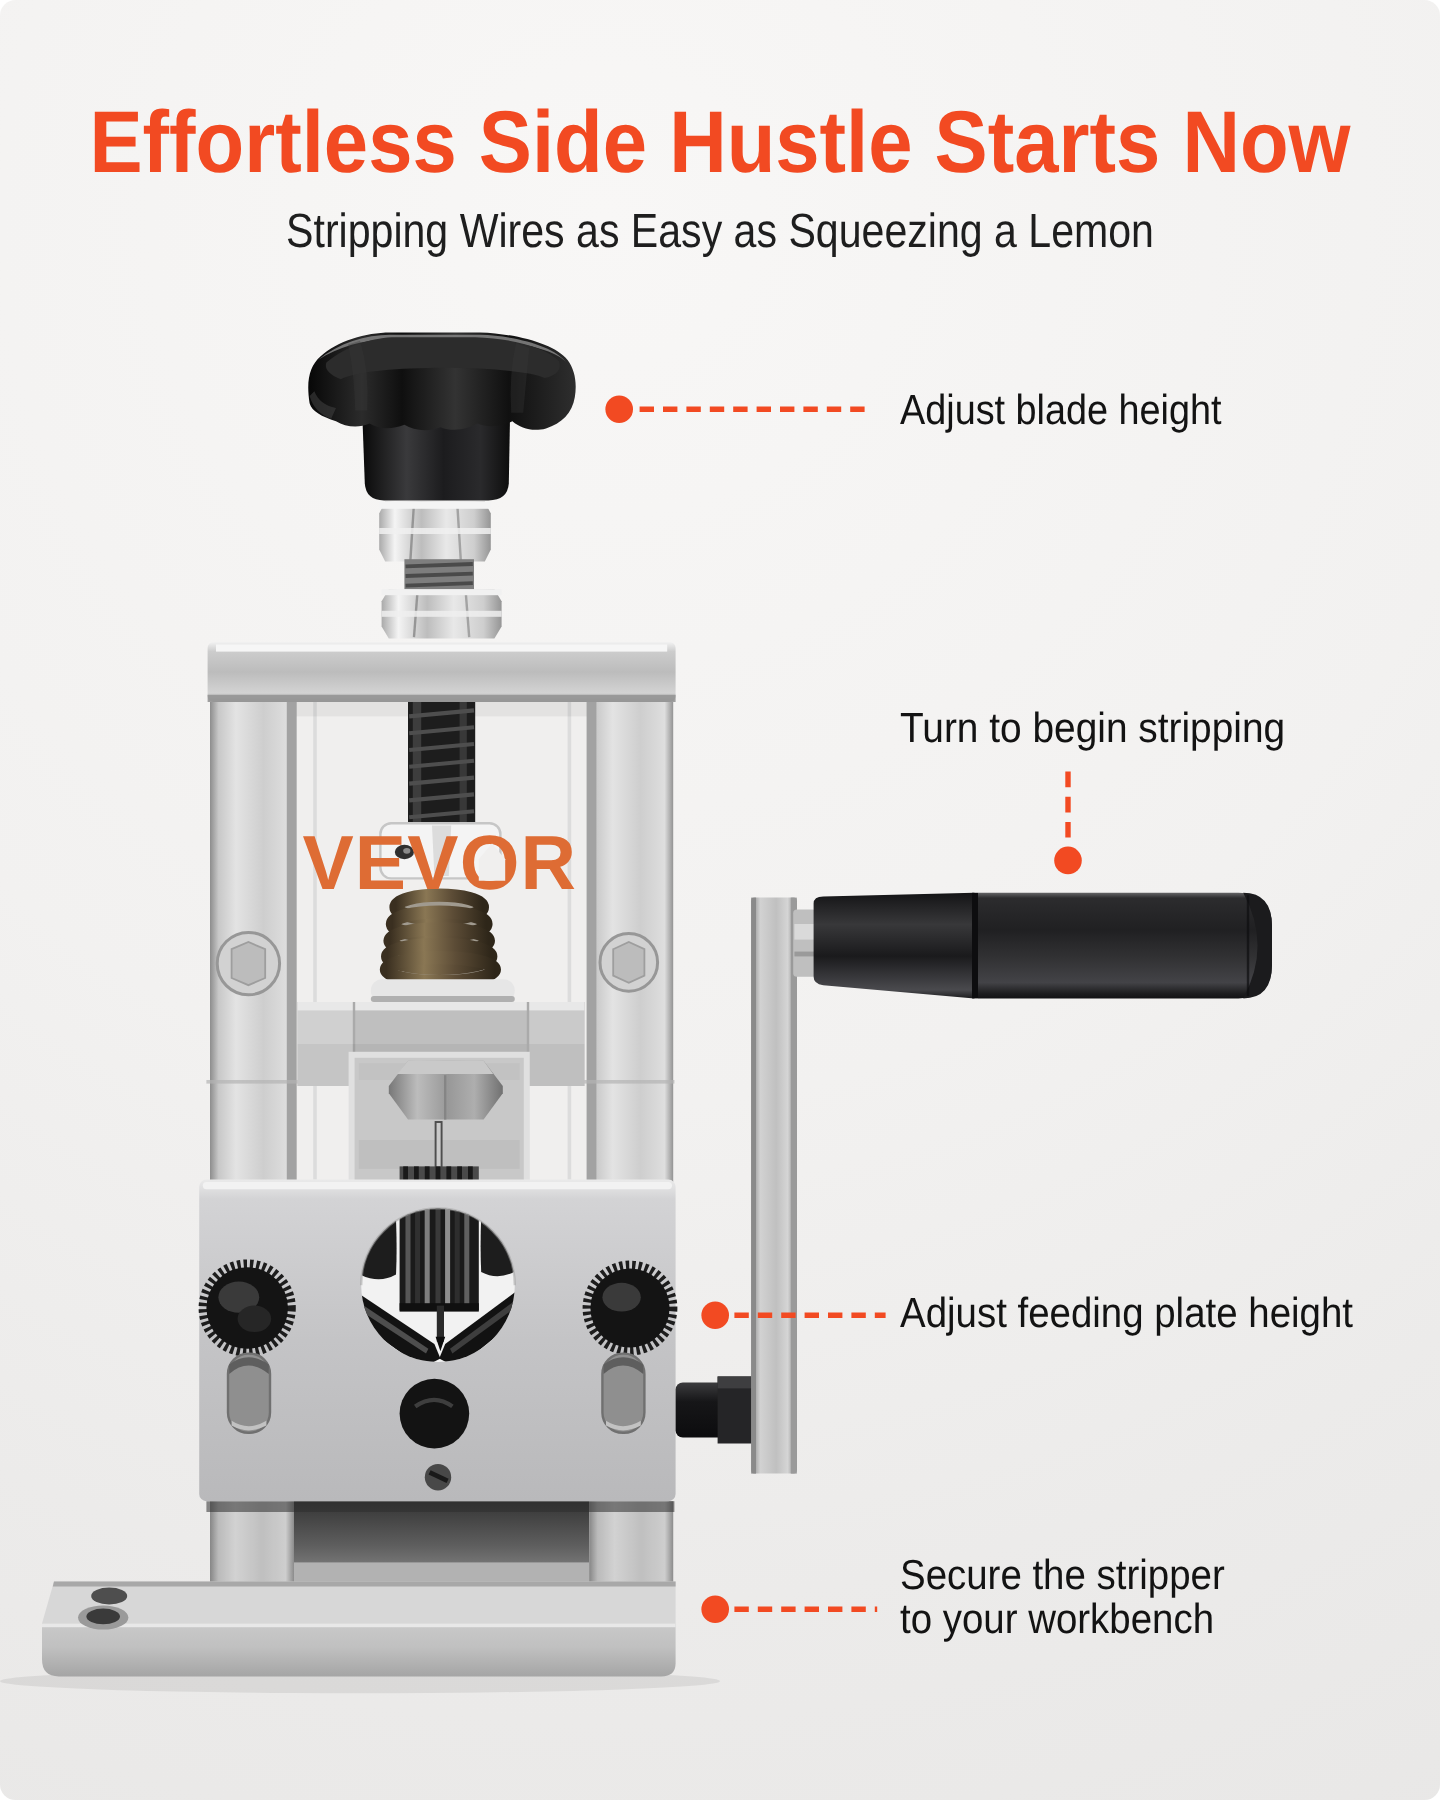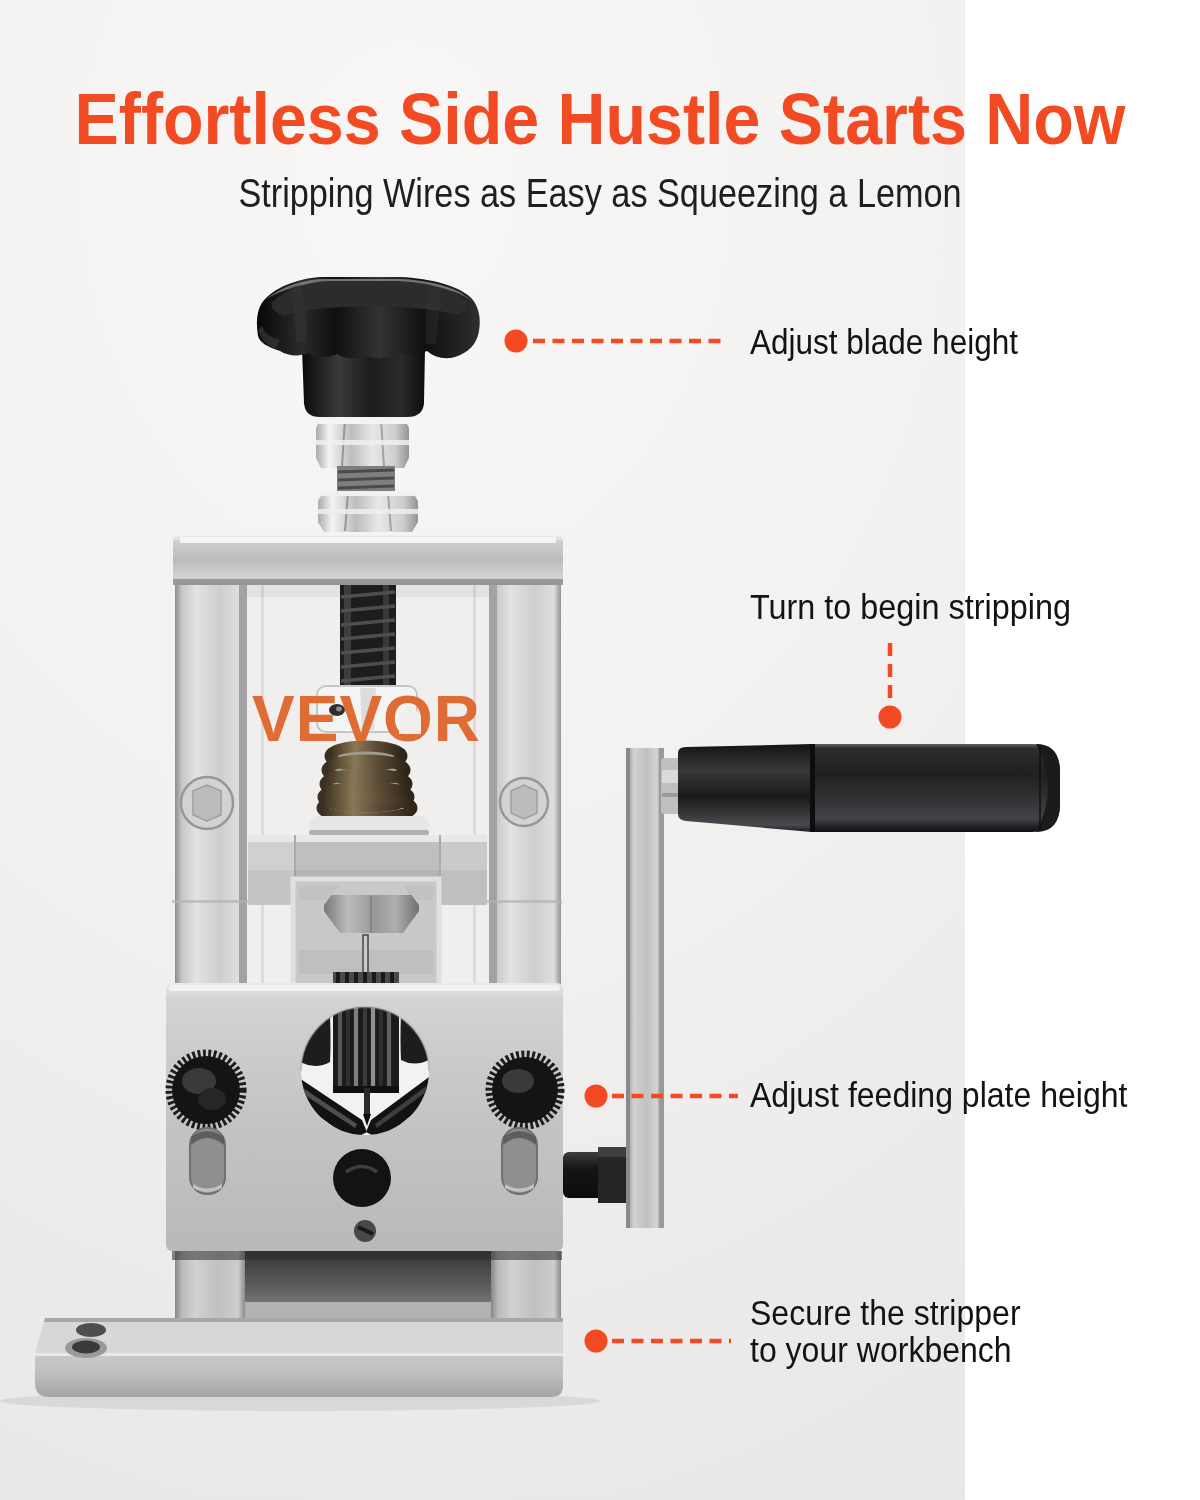--- a/index.html
+++ b/index.html
@@ -1,18 +1,18 @@
 <!DOCTYPE html>
 <html><head>
 <meta charset="utf-8">
 <style>
   html,body{margin:0;padding:0;}
   body{width:1200px;height:1500px;overflow:hidden;font-family:"Liberation Sans",sans-serif;}
-  .page{position:relative;width:965px;height:1500px;
-    background:radial-gradient(140% 110% at 42% 12%, #f8f7f6 0%, #f2f1f0 45%, #ecebea 70%, #e7e6e5 100%);}
+  .page{position:relative;width:1200px;height:1500px;
+    background:radial-gradient(140% 110% at 42% 12%, #f8f7f6 0%, #f2f1f0 45%, #ecebea 70%, #e7e6e5 100%);border-radius:13px;}
   .title{position:absolute;left:0;top:77px;width:1200px;text-align:center;
     color:#f24a22;font-weight:bold;font-size:73px;letter-spacing:0;white-space:nowrap;
     transform:scaleX(0.909);}
   .subtitle{position:absolute;left:0;top:171px;width:1200px;text-align:center;
     color:#1e1e1e;font-size:40px;letter-spacing:0;white-space:nowrap;transform:scaleX(0.856);}
   .callout{position:absolute;color:#131313;font-size:35px;letter-spacing:0;white-space:nowrap;line-height:37px;transform-origin:0 0;}
   svg{position:absolute;left:0;top:0;}
 </style>
 </head>
 <body>

